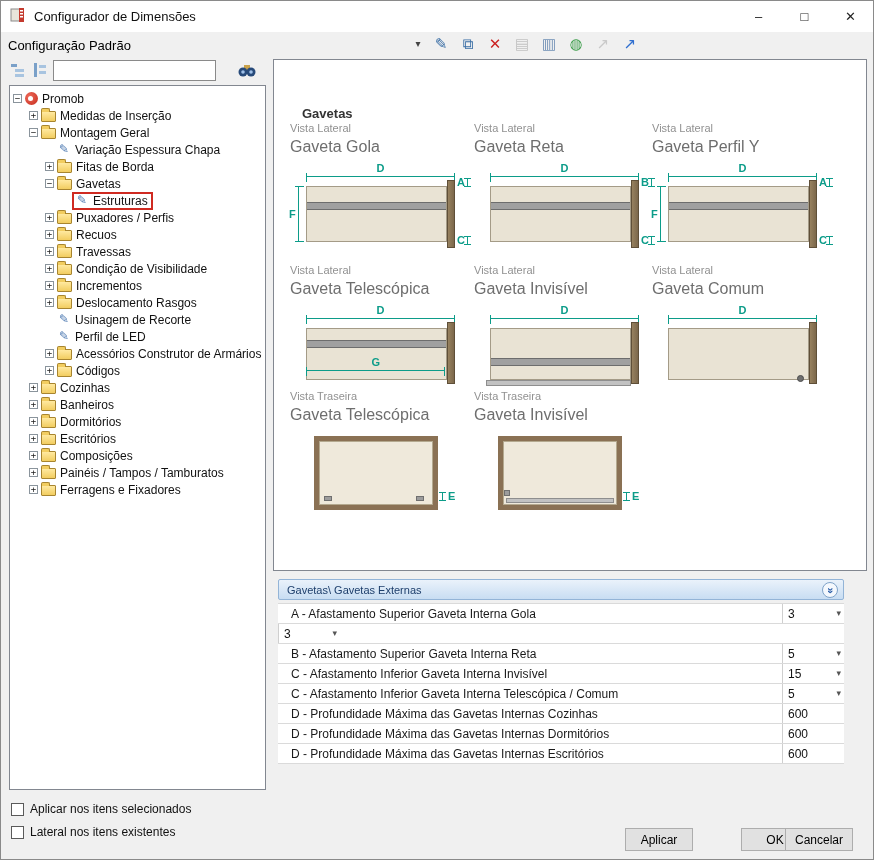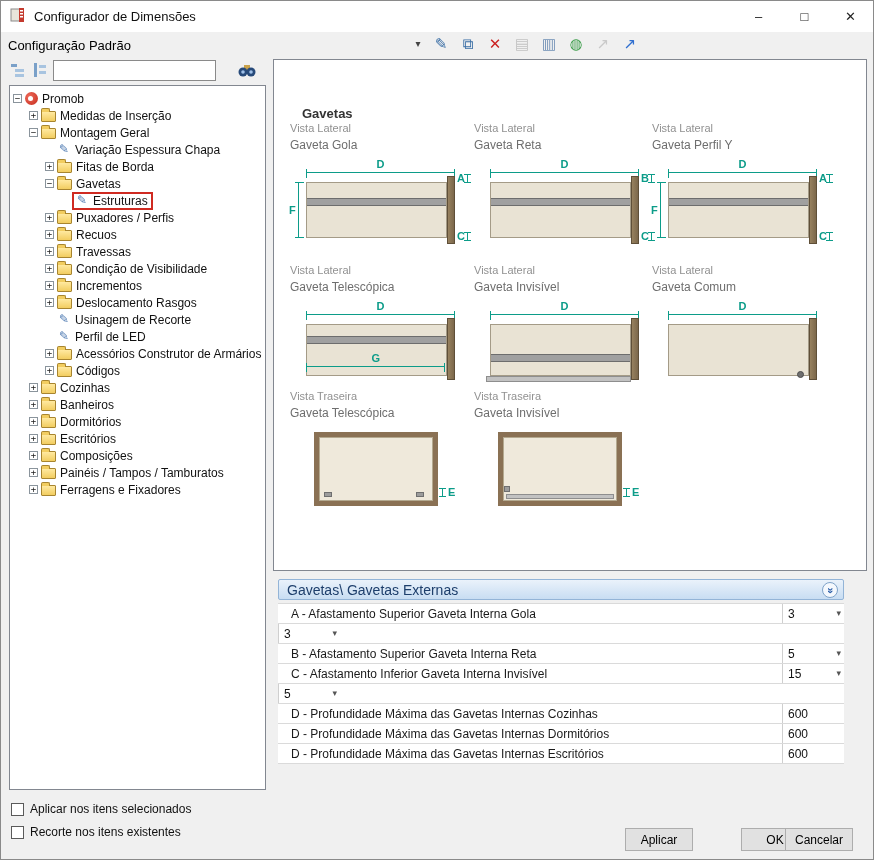--- a/index.html
+++ b/index.html
@@ -41,21 +41,21 @@
   .promob::after{content:"";position:absolute;left:3px;top:4px;width:5px;height:5px;border-radius:50%;background:#fff}
   .hlwrap{display:flex;align-items:center;border:2px solid #cf2a21;padding:0 3px 0 1px;margin-left:-1px}
   .t-label{white-space:nowrap}
 
   
   .diagram-box{position:absolute;left:272px;top:58px;width:594px;height:512px;background:#fff;border:1px solid #828790}
   .diagram-title{position:absolute;left:28px;top:46px;font-weight:bold;font-size:13px;color:#333}
   .cells{position:absolute;inset:0}
   .dcell{position:absolute;width:185px}
   .dview{font-size:11px;color:#919191}
-  .dname{font-size:12px;color:#6e6e6e;margin-top:4px}
+  .dname{font-size:16px;color:#6e6e6e;margin-top:4px}
   .dcanvas{position:relative;margin-top:8px;height:100px}
 
   .dbody{position:absolute;background:#e9e3d4;border:1px solid #a49b87}
   .dband{position:absolute;background:#a0a0a0;border-top:1px solid #6d6d6d;border-bottom:1px solid #6d6d6d}
   .dwood{position:absolute;background:linear-gradient(90deg,#97815f,#7c684b);border:1px solid #5f4f38}
   .drail{position:absolute;background:#c2c2c2;border:1px solid #8e8e8e}
   .droller{position:absolute;background:#6f6f6f;border:1px solid #4c4c4c}
   .dframe{position:absolute;background:#efe9db;border:5px solid #8a7154;box-shadow:inset 0 0 0 1px #b4a98f}
   .dbracket{position:absolute;background:#9c9c9c;border:1px solid #6f6f6f}
 
@@ -67,21 +67,21 @@
   .dimv::before{top:0}.dimv::after{bottom:0}
   .dimlab{position:absolute;color:#0c9c89;font-weight:bold;font-size:11px;line-height:12px}
   .tickv{position:absolute;width:1px;height:9px;background:#0c9c89}
   .tickv::before,.tickv::after{content:"";position:absolute;left:-3px;width:7px;height:1px;background:#0c9c89}
   .tickv::before{top:0}.tickv::after{bottom:0}
 
   
   .params{position:absolute;left:277px;top:578px;width:566px}
   .section-bar{height:21px;border:1px solid #93b4d7;border-radius:2px;background:linear-gradient(#eaf2fb,#c8ddf2);
     display:flex;align-items:center;padding:0 4px 0 8px;margin-bottom:3px;position:relative}
-  .sec-title{color:#1d3e6b;font-size:14px}
+  .sec-title{color:#1d3e6b;font-size:11px}
   .chev-btn{position:absolute;right:5px;top:2px;width:16px;height:16px;border:1px solid #7fa3c9;border-radius:50%;background:#f4f8fd;display:flex;align-items:center;justify-content:center}
   .chev{display:block;color:#2a5da8;font-weight:bold;font-size:11px;line-height:11px;transform-origin:center}
   .chev.down{transform:rotate(90deg)}
   .chev.up{transform:rotate(-90deg)}
   .ptable{margin-top:1px;border-top:1px solid #dadada}
   .prow{display:flex;align-items:center;height:20px;border-bottom:1px solid #dadada;background:#fff}
   .plabel{flex:1;padding-left:13px;font-size:12px;color:#1a1a1a;white-space:nowrap;overflow:hidden}
   .pval{width:62px;align-self:stretch;border-left:1px solid #cfcfcf;display:flex;align-items:center;position:relative;background:#fff}
   .pnum{padding-left:5px;font-size:12px}
   .parrow{position:absolute;right:3px;top:4px;font-size:9px;color:#555}
@@ -422,20 +422,21 @@
           </div>
         </div>
         <div class="prow">
           <div class="plabel">C - Afastamento Inferior Gaveta Interna Invisível</div>
           <div class="pval">
             <span class="pnum">15</span>
             <span class="parrow">▾</span>
           </div>
         </div>
         <div class="prow">
+          <div class="plabel">C - Afastamento Inferior Gaveta Interna Telescópica / Comum</div>
           <div class="pval">
             <span class="pnum">5</span>
             <span class="parrow">▾</span>
           </div>
         </div>
         <div class="prow">
           <div class="plabel">D - Profundidade Máxima das Gavetas Internas Cozinhas</div>
           <div class="pval">
             <span class="pnum">600</span>
           </div>
@@ -454,20 +455,20 @@
         </div>
       </div>
   </div>
 
   <div class="cbrow cb1">
     <span class="cb"></span>
     <span class="cb-label">Aplicar nos itens selecionados</span>
   </div>
   <div class="cbrow cb2">
     <span class="cb"></span>
-    <span class="cb-label">Recorte nos itens existentes</span>
+    <span class="cb-label">Lateral nos itens existentes</span>
   </div>
 
   <button class="btn b-apply">Aplicar</button>
   <button class="btn b-ok">OK</button>
   <button class="btn b-cancel">Cancelar</button>
 
 </div>
 
 </body></html>

